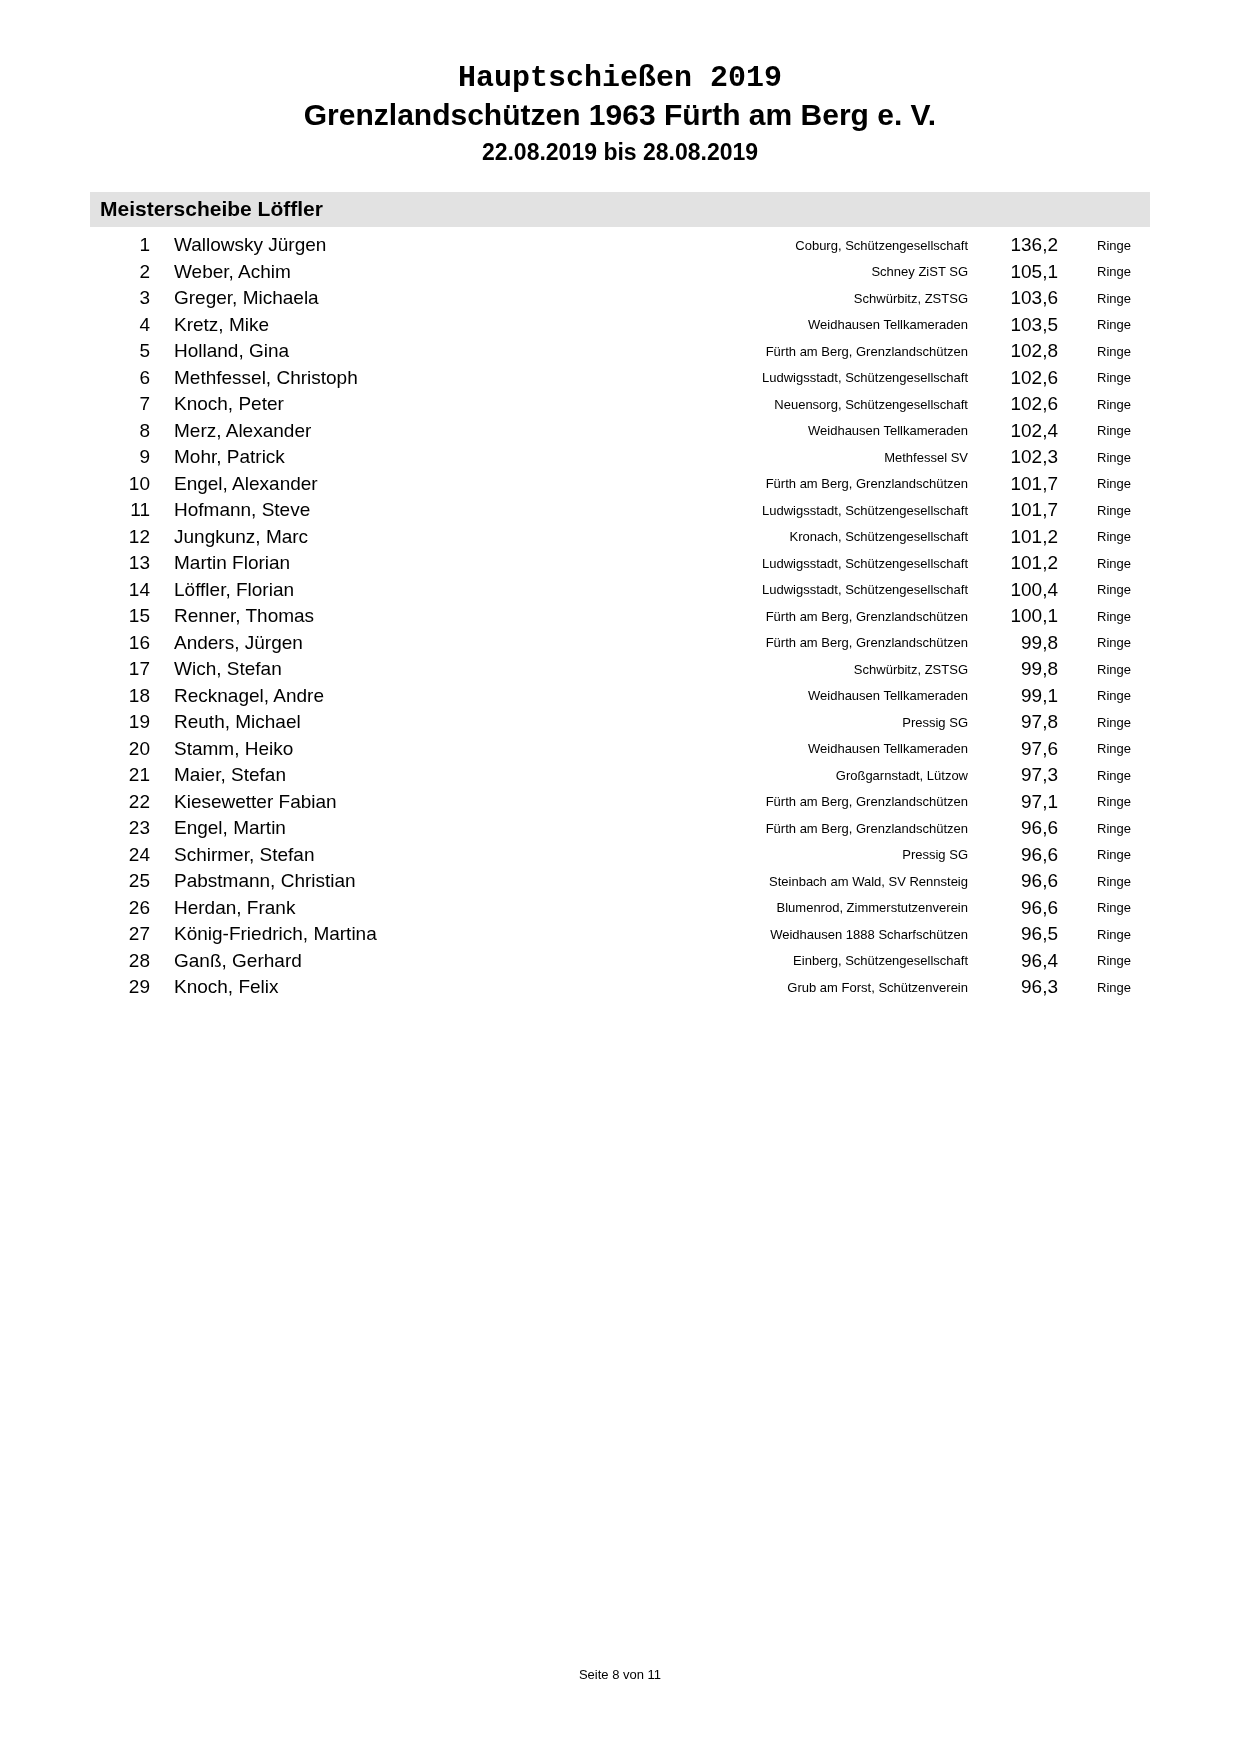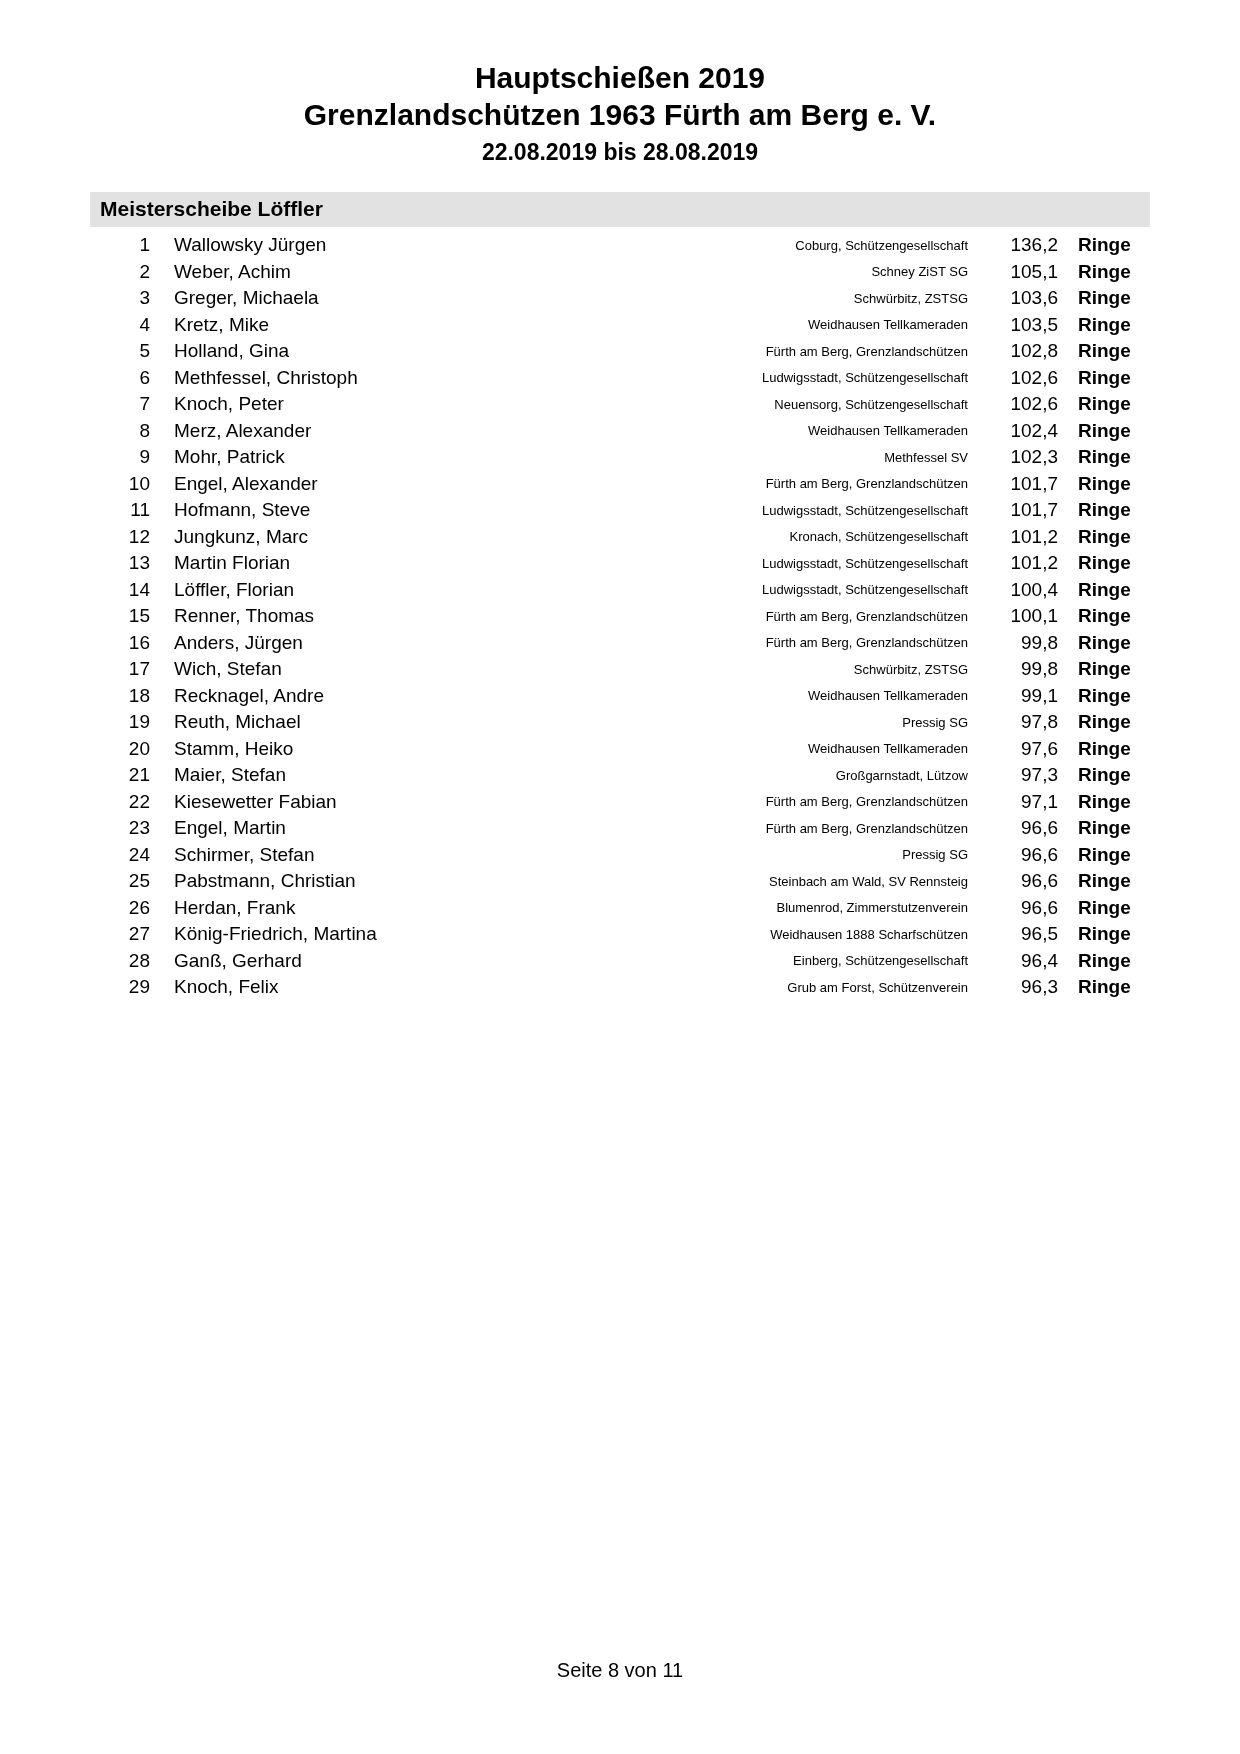--- a/index.html
+++ b/index.html
@@ -21,21 +21,21 @@
     padding: 60px 90px 0 90px;
     position: relative;
   }
   .doc-title {
     text-align: center;
     font-size: 30px;
     font-weight: bold;
     line-height: 1.22;
     margin: 0;
   }
-  .doc-title .line1 { display: block; }
+  .doc-title .line1 { display: block; font-family: Liberation Mono, monospace; }
   .doc-title .line2 { display: block; }
   .doc-subtitle {
     text-align: center;
     font-size: 23px;
     font-weight: bold;
     margin-top: 6px;
   }
   .section-header {
     margin-top: 26px;
     background: #e2e2e2;
@@ -71,32 +71,31 @@
     font-size: 13px;
   }
   .col-score {
     width: 90px;
     text-align: right;
     font-size: 19px;
     padding-right: 8px !important;
   }
   .col-unit {
     width: 72px;
-    text-align: left;
-    font-size: 19px;
+    text-align: center;
+    font-size: 13px;
     padding-left: 12px !important;
-    font-weight: bold;
   }
   .footer {
     position: absolute;
     left: 0;
     right: 0;
     bottom: 72px;
     text-align: center;
-    font-size: 20px;
+    font-size: 13px;
   }
 </style>
 </head>
 <body>
 
 <div class="page">
 
   <h1 class="doc-title">
     <span class="line1">Hauptschießen 2019</span>
     <span class="line2">Grenzlandschützen 1963 Fürth am Berg e. V.</span>

